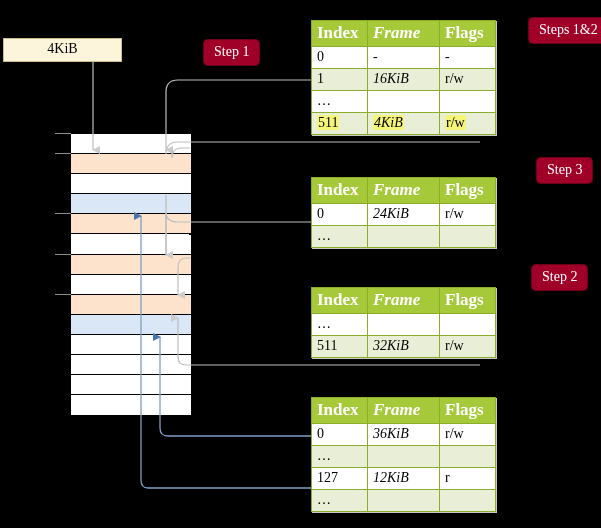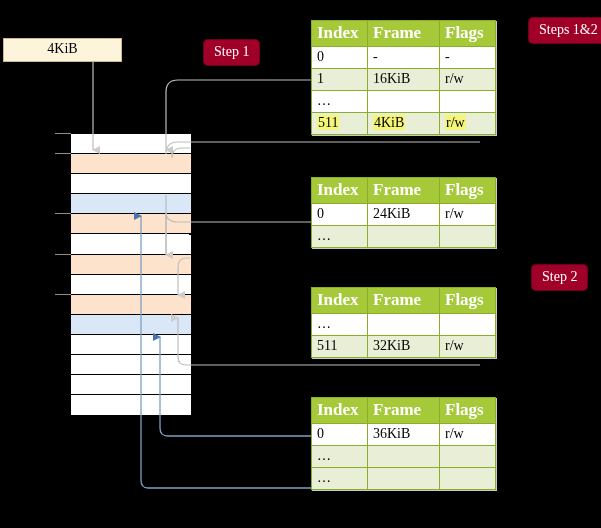--- a/index.html
+++ b/index.html
@@ -69,21 +69,21 @@
     background: #a6c939;
     color: #ffffff;
     font-weight: bold;
     font-size: 17px;
     border-color: #8aad2a;
   }
   .ptable tr.odd td { background: #ffffff; }
   .ptable tr.even td { background: #e9eed6; }
   .hl { background: #f5f57a; padding: 0 1px; }
   .col-index { width: 56px; }
-  .col-frame { width: 72px; }
+  .col-frame { width: 72px; font-style: italic; }
   .col-flags { width: 56px; }
 
   
   #memcol {
     position: absolute;
     left: 70px;
     top: 133px;
     width: 120px;
     height: 281px;
     border: 1px solid #000000;
@@ -121,20 +121,21 @@
 </style>
 </head>
 <body>
 
 <div id="root">
 
   <div class="kbox" id="kbox" style="left:3px; top:38px; width:117px; height:22px;">4KiB</div>
 
   <div class="badge" style="left:188px; top:40px;">Step 1</div>
   <div class="badge" style="left:513px; top:18px;">Steps 1&amp;2</div>
+  <div class="badge" style="left:521px; top:158px;">Step 3</div>
   <div class="badge" style="left:516px; top:265px;">Step 2</div>
 
   <div id="memcol">
       <div class="mrow m-white" style="top: 0px; height: 20.1px;"></div>
       <div class="mrow m-orange" style="top: 20.1px; height: 20.1px;"></div>
       <div class="mrow m-white" style="top: 40.2px; height: 20.1px;"></div>
       <div class="mrow m-blue" style="top: 60.3px; height: 20.1px;"></div>
       <div class="mrow m-orange" style="top: 80.4px; height: 20.1px;"></div>
       <div class="mrow m-white" style="top: 100.5px; height: 20.1px;"></div>
       <div class="mrow m-orange" style="top: 120.6px; height: 20.1px;"></div>
@@ -275,20 +276,25 @@
         <tr class="odd">
           <td class="col-index">0</td>
           <td class="col-frame">36KiB</td>
           <td class="col-flags">r/w</td>
         </tr>
         <tr class="even">
           <td class="col-index">…</td>
           <td class="col-frame"></td>
           <td class="col-flags"></td>
         </tr>
+        <tr class="odd">
+          <td class="col-index">127</td>
+          <td class="col-frame">12KiB</td>
+          <td class="col-flags">r</td>
+        </tr>
         <tr class="even">
           <td class="col-index">…</td>
           <td class="col-frame"></td>
           <td class="col-flags"></td>
         </tr>
       </tbody>
     </table>
 
 </div>
 

